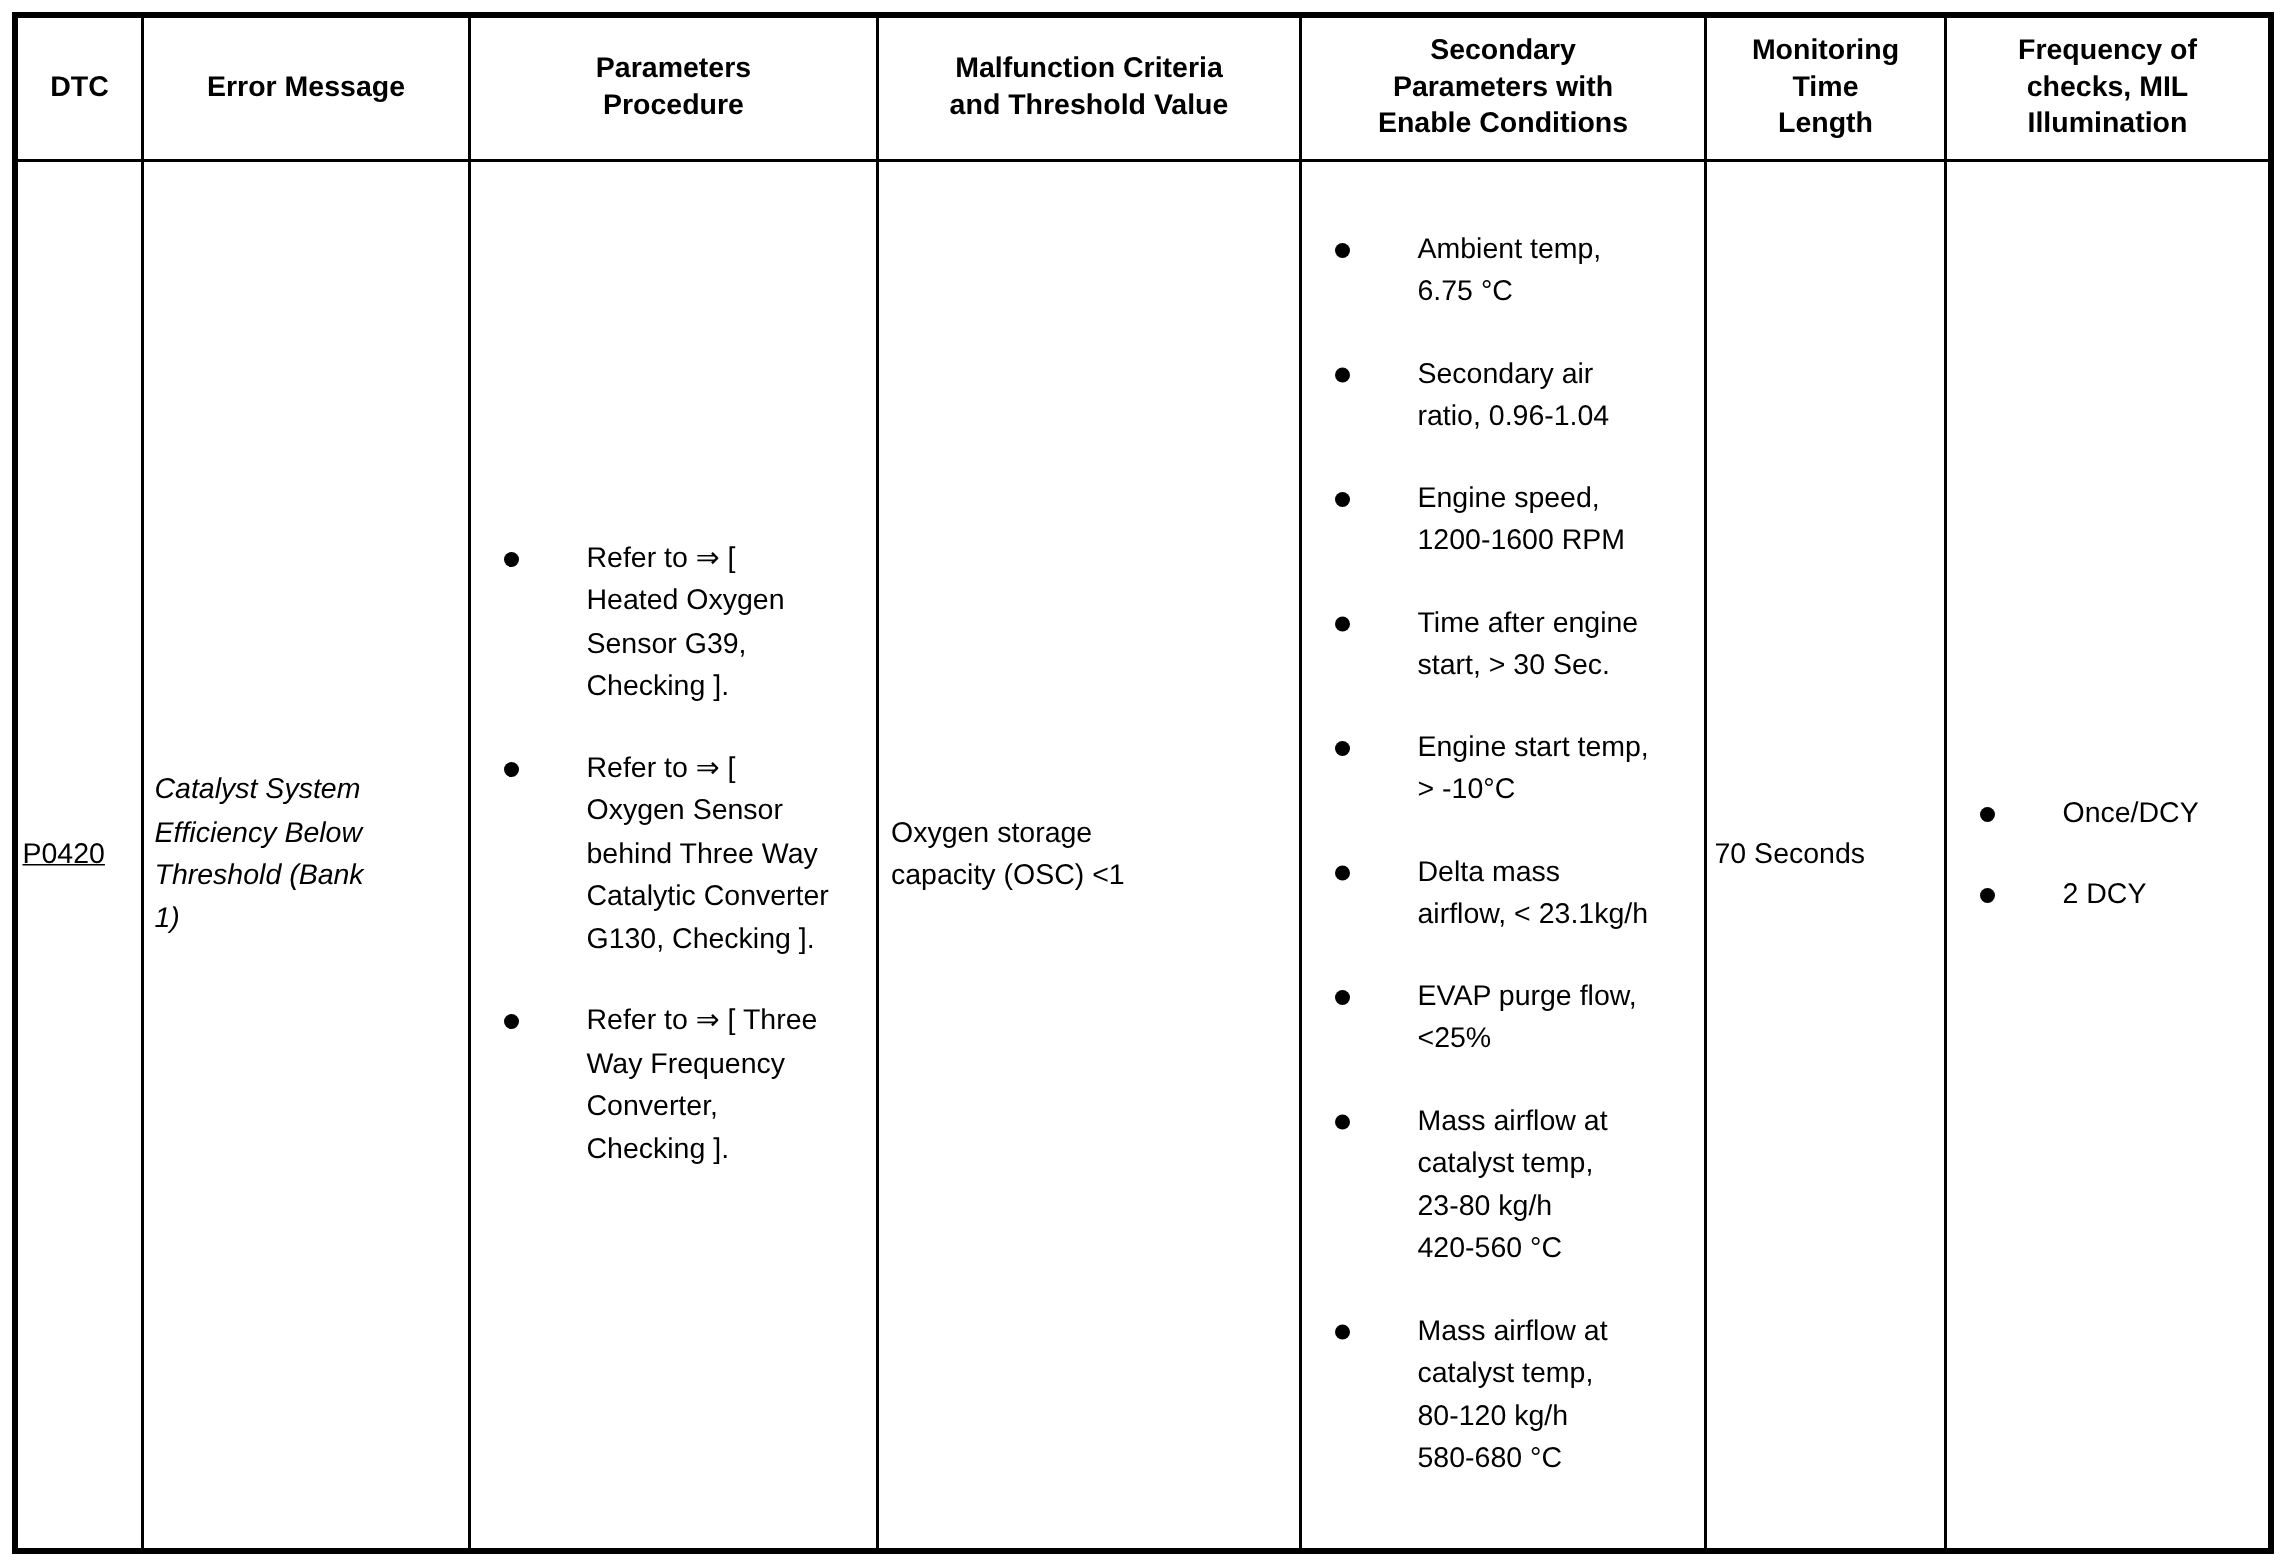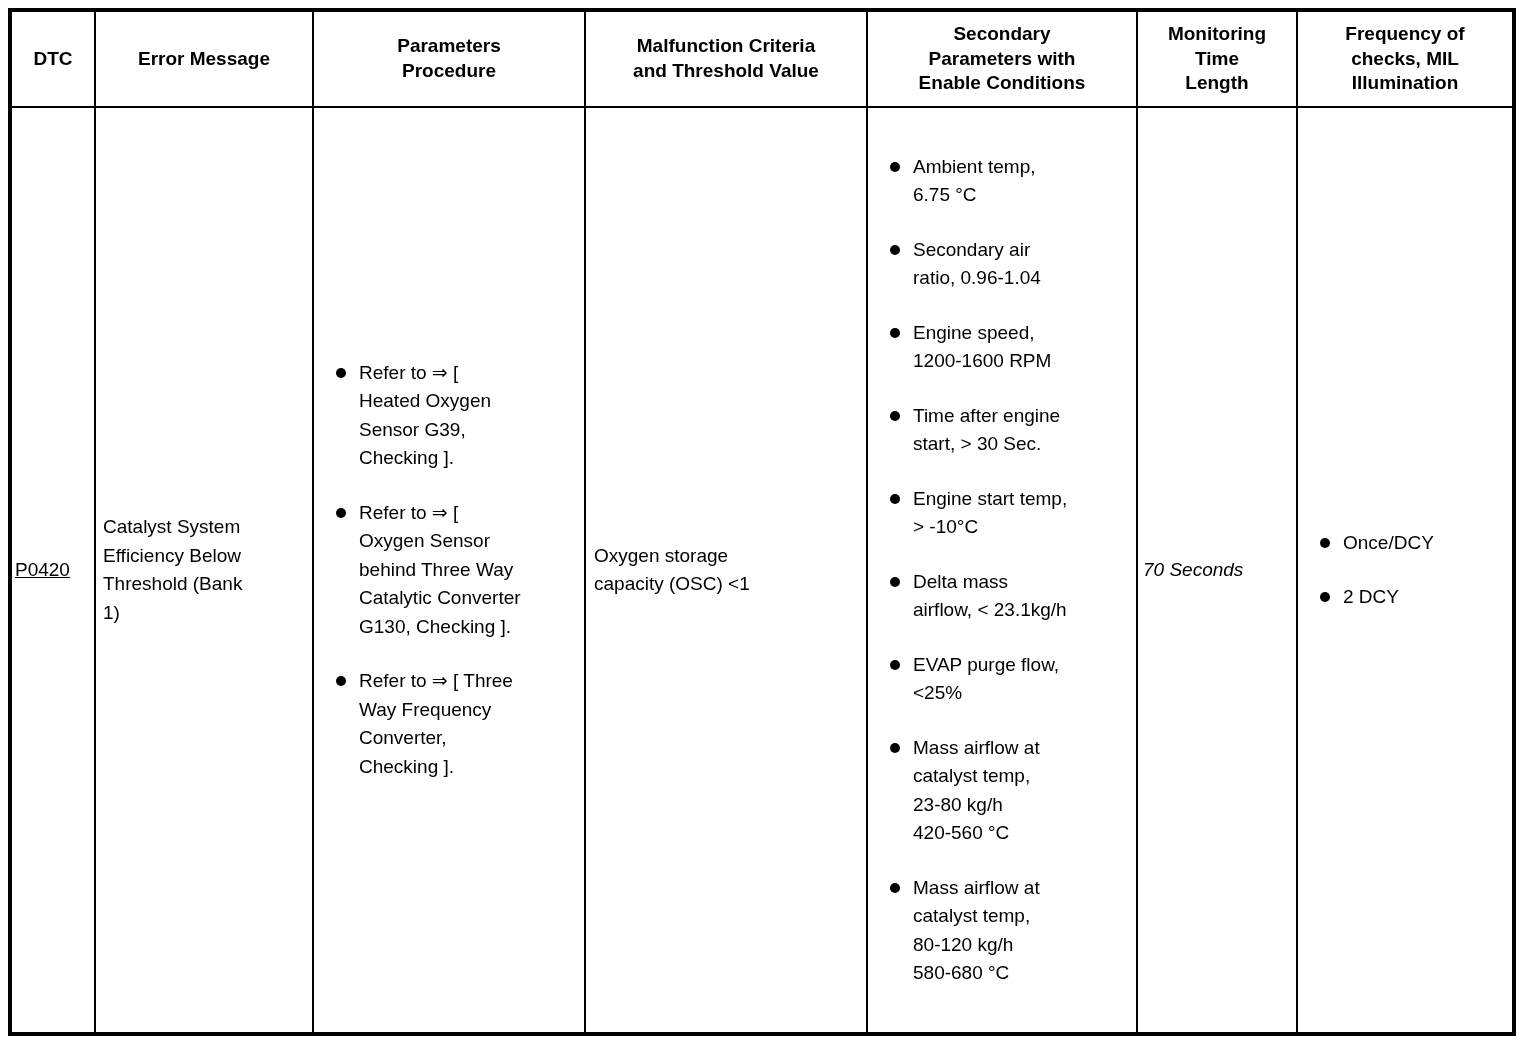--- a/index.html
+++ b/index.html
@@ -31,25 +31,25 @@
     height: 97px;
     padding: 4px 2px;
   }
   td {
     font-size: 19px;
     line-height: 1.5;
     text-align: left;
   }
   .pre { white-space: pre-line; }
   td.c-dtc { padding-left: 3px; text-decoration: underline; }
-  td.c-em  { padding: 4px 4px 4px 7px; }
+  td.c-em  { padding: 4px 4px 4px 7px; font-style: italic; }
   td.c-mc  { padding: 4px 2px 4px 8px; }
-  td.c-mt  { padding-left: 5px; font-style: italic; }
+  td.c-mt  { padding-left: 5px; }
   ul.blist { list-style: none; margin: 0; padding: 0; }
-  .blist li { display: flex; align-items: flex-start; margin: 26px 0 0 0; }
+  .blist li { display: flex; align-items: flex-start; margin: 26px 0 0 0; gap: 32px; }
   .blist li:first-child { margin-top: 0; }
   .bullet {
     flex: 0 0 auto;
     width: 10px; height: 10px;
     border-radius: 50%;
     background: #000;
     margin: 9px 13px 0 22px;
   }
   .btext { white-space: pre-line; }
   col.w-dtc { width: 85px; }

